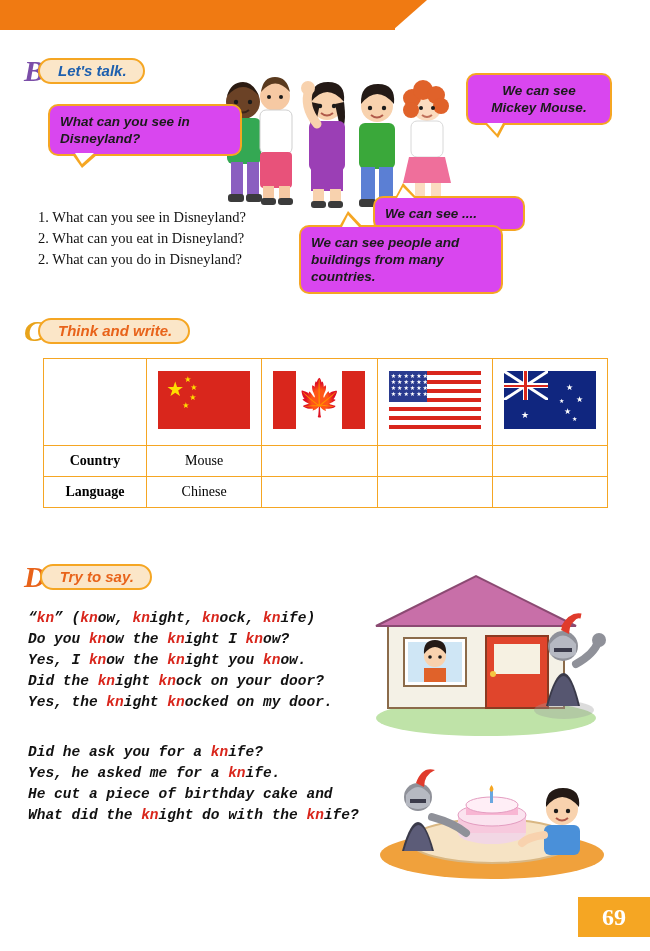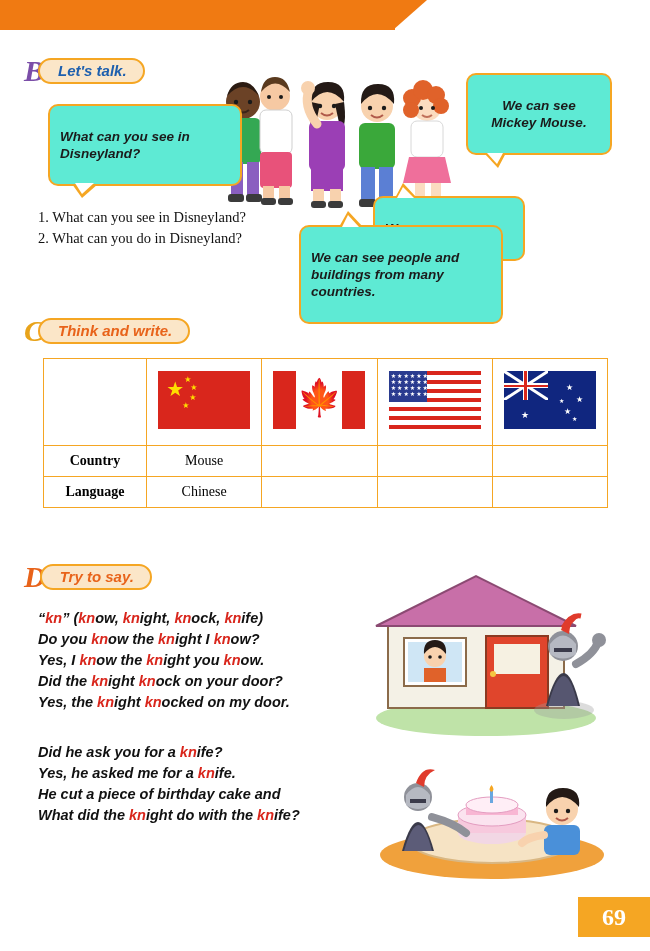--- a/index.html
+++ b/index.html
@@ -64,30 +64,30 @@
   }
   .sec-pill.blue { color: #1d5fae; }
   .sec-pill.orange2 { color: #e8631a; }
 
   
   #sectionB { top: 56px; left: 24px; }
   #letterB { color: #7b4ea8; }
 
   .bubble {
     position: absolute;
-    background: #5eead4;
+    background: #d946ef;
     border: 2px solid #f5a623;
     border-radius: 10px;
     font-family: "Liberation Sans", sans-serif;
     font-style: italic;
     font-weight: bold;
     font-size: 13.5px;
     line-height: 17px;
     color: #1b1b1b;
-    padding: 22px 10px;
+    padding: 7px 10px;
   }
   .bubble .tail {
     position: absolute;
     width: 0; height: 0;
   }
 
   #bubble1 { top: 104px; left: 48px; width: 170px; }
   #bubble1 .tail {
     bottom: -14px; left: 22px;
     border-left: 10px solid transparent;
@@ -252,22 +252,22 @@
   .flag-au .uj .hr { position: absolute; left: 0; top: 13.5px; width: 44px; height: 2.5px; background: #d9261c; }
   .flag-au .uj .vr { position: absolute; left: 20.5px; top: 0; width: 2.5px; height: 29px; background: #d9261c; }
   .flag-au .st { position: absolute; color: #fff; font-size: 9px; line-height: 9px; }
 
   
   #sectionD { top: 562px; left: 24px; }
   #letterD { color: #e8631a; }
 
   .rhyme {
     position: absolute;
-    left: 38px;
-    font-family: Liberation Sans, sans-serif;
+    left: 28px;
+    font-family: Liberation Mono, monospace;
     font-style: italic;
     font-weight: bold;
     font-size: 14.5px;
     line-height: 21px;
     color: #111;
   }
   #rhyme1 { top: 608px; }
   #rhyme2 { top: 742px; }
   .kn { color: #d9261c; }
 
@@ -399,20 +399,21 @@
 </div>
 
 <div class="bubble" id="bubble4">
   <span>We can see people and buildings from many countries.</span>
   <span class="tail"></span>
   <span class="tail-in"></span>
 </div>
 
 <div class="qlist">
   <div>1. What can you see in Disneyland?</div>
+  <div>2. What can you eat in Disneyland?</div>
   <div>2. What can you do in Disneyland?</div>
 </div>
 
 <div class="sec-head" id="sectionC">
   <span class="sec-letter" id="letterC">C</span>
   <span class="sec-pill orange2">Think and write.</span>
 </div>
 
 <div class="table-wrap">
   <table class="flags">

